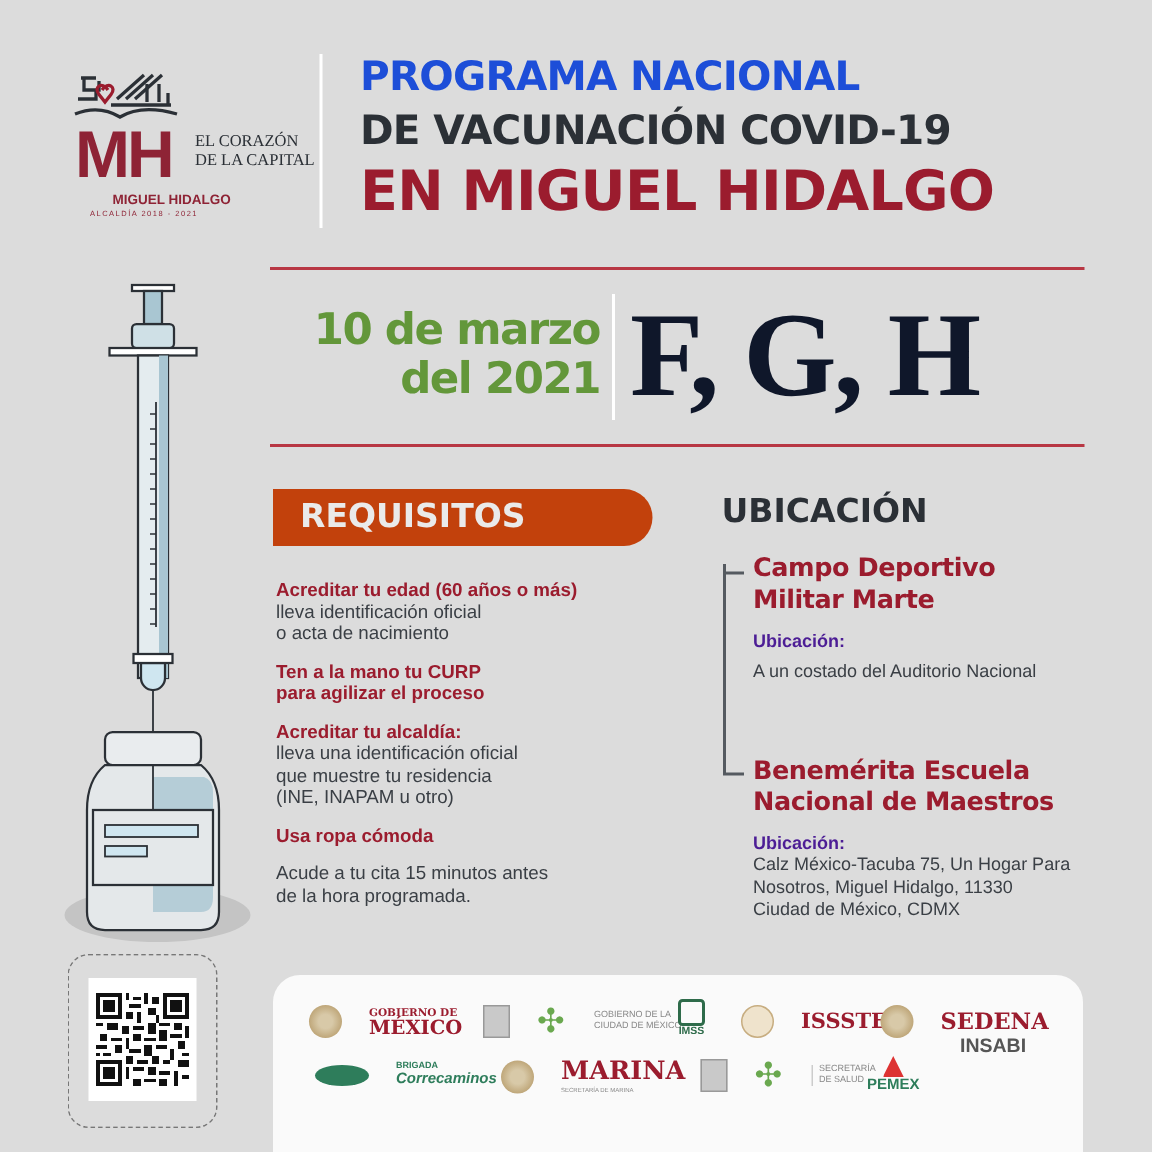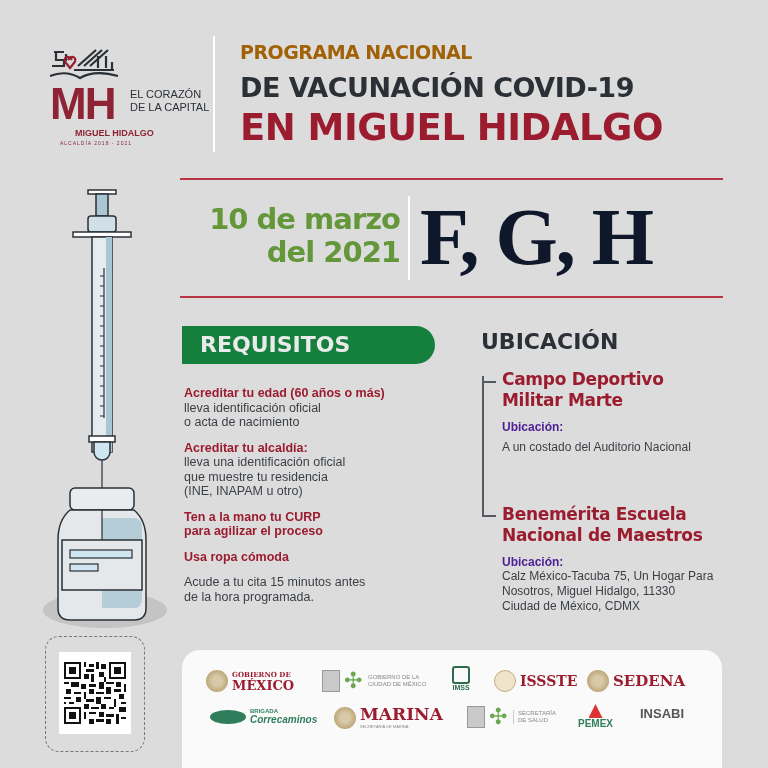--- a/index.html
+++ b/index.html
@@ -6,34 +6,34 @@
   html, body { width: 768px; height: 768px; overflow: hidden; }
   body { background: #dcdcdc; font-family: "Liberation Sans", "DejaVu Sans", sans-serif; position: relative; color: #2b3036; }
   .abs { position: absolute; }
 
   
   .logo { left: 48px; top: 48px; width: 160px; height: 100px; }
   .logo-house { left: 0; top: 0; width: 72px; height: 40px; }
   .logo-mh { left: 2px; top: 34px; font-size: 44px; font-weight: 900; color: #8e2335; letter-spacing: -2px; line-height: 44px; font-family: "Liberation Sans", sans-serif; }
   .logo-mh-name { left: 3px; top: 80px; font-size: 9px; font-weight: 700; color: #8e2335; white-space: nowrap; padding-left: 24px; }
   .logo-mh-sub { left: 12px; top: 92px; font-size: 5px; color: #8e2335; letter-spacing: 1px; white-space: nowrap; }
-  .logo-tagline { left: 82px; top: 40px; font-size: 11px; line-height: 13px; color: #2b3036; width: 80px; }
+  .logo-tagline { left: 82px; top: 40px; font-size: 11px; line-height: 13px; color: #2b3036; width: 80px; font-family: Liberation Serif, serif; }
   .header-divider { left: 213px; top: 36px; width: 2px; height: 116px; background: #ffffff; }
 
   .title { left: 240px; top: 34px; width: 500px; font-weight: 900; line-height: 36px; font-family: "DejaVu Sans", sans-serif; }
-  .title .l1 { color: #a16207; font-size: 19px; letter-spacing: -0.5px; display: block; }
+  .title .l1 { color: #1d4ed8; font-size: 27px; letter-spacing: -0.5px; display: block; }
   .title .l2 { color: #2b3036; font-size: 27px; letter-spacing: -0.5px; display: block; }
   .title .l3 { color: #9b1c2e; font-size: 37px; letter-spacing: -0.5px; display: block; line-height: 44px; }
 
   .red-rule { left: 180px; width: 543px; height: 2px; background: #b83744; }
   .date { left: 178px; top: 203px; width: 222px; text-align: right; color: #63973a; font-weight: 900; font-size: 29px; line-height: 33px; font-family: "DejaVu Sans", sans-serif; letter-spacing: -1px; }
   .date-divider { left: 408px; top: 196px; width: 2px; height: 84px; background: #ffffff; }
   .letters { left: 420px; top: 193px; color: #0f172a; font-weight: 900; font-size: 80px; line-height: 88px; font-family: Liberation Serif, serif; letter-spacing: -2px; white-space: nowrap; }
 
-  .req-pill { left: 182px; top: 326px; width: 253px; height: 38px; background: #15803d; border-radius: 0 19px 19px 0; }
+  .req-pill { left: 182px; top: 326px; width: 253px; height: 38px; background: #c2410c; border-radius: 0 19px 19px 0; }
   .req-pill span { position: absolute; left: 18px; top: 6px; color: #eaeaea; font-weight: 900; font-size: 22px; font-family: "DejaVu Sans", sans-serif; letter-spacing: 0px; }
 
   .req-list { left: 184px; top: 386px; width: 250px; font-size: 12.5px; line-height: 14.5px; }
   .req-item { margin-bottom: 11px; }
   .req-item .t { color: #9b1c2e; font-weight: 700; display: block; white-space: pre-line; }
   .req-item .d { color: #3a3f45; display: block; white-space: pre-line; }
   .req-note { color: #3a3f45; white-space: pre-line; margin-top: 6px; }
 
   .ubi-title { left: 481px; top: 329px; font-weight: 900; font-size: 22px; font-family: "DejaVu Sans", sans-serif; color: #2b3036; }
   .ubi-line-v { left: 482px; top: 376px; width: 1.5px; height: 140px; background: #555a60; }
@@ -46,21 +46,21 @@
 
   
   .illus { left: 30px; top: 180px; width: 150px; height: 450px; }
 
   
   .qr-frame { left: 45px; top: 636px; width: 100px; height: 116px; border: 1.5px dashed #777; border-radius: 14px; }
   .qr { left: 59px; top: 652px; width: 72px; height: 82px; background: #fff; padding: 5px; }
 
   
   .logo-panel { left: 182px; top: 650px; width: 540px; height: 130px; background: #fafafa; border-radius: 18px 18px 0 0; }
-  .lg { position: absolute; display: flex; align-items: center; gap: 4px; }
+  .lg { position: absolute; display: flex; align-items: center; gap: 18px; }
   .seal { width: 22px; height: 22px; border-radius: 50%; background: radial-gradient(circle, #d8c9a8 30%, #bfa77a 70%); flex: none; }
   .lg .big { font-family: "DejaVu Serif", serif; font-weight: 700; color: #9b1c2e; }
   .lg .small { font-size: 6px; color: #888; line-height: 7px; }
   .source { position: absolute; left: 0; width: 100%; top: 90px; text-align: center; font-size: 9px; font-weight: 700; color: #222; }
 </style>
 </head>
 <body>
 
 <div class="abs logo">
   <svg class="abs logo-house" viewBox="0 0 72 40">
@@ -139,28 +139,28 @@
 <div class="abs req-pill">
   <span>REQUISITOS</span>
 </div>
 <div class="abs req-list">
   <div class="req-item">
     <span class="t">Acreditar tu edad (60 años o más)</span>
     <span class="d">lleva identificación oficial
 o acta de nacimiento</span>
   </div>
   <div class="req-item">
+    <span class="t">Ten a la mano tu CURP
+para agilizar el proceso</span>
+  </div>
+  <div class="req-item">
     <span class="t">Acreditar tu alcaldía:</span>
     <span class="d">lleva una identificación oficial
 que muestre tu residencia
 (INE, INAPAM u otro)</span>
-  </div>
-  <div class="req-item">
-    <span class="t">Ten a la mano tu CURP
-para agilizar el proceso</span>
   </div>
   <div class="req-item">
     <span class="t">Usa ropa cómoda</span>
   </div>
   <div class="req-note">Acude a tu cita 15 minutos antes
 de la hora programada.</div>
 </div>
 
 <div class="abs ubi-title">UBICACIÓN</div>
 <div class="abs ubi-line-v"></div>
@@ -246,17 +246,17 @@
   </div>
   <div class="lg" style="left:285px; top:56px;">
     <span style="width:18px;height:22px;background:#c9c9c9;border:1px solid #999;"></span>
     <span style="width:20px;height:20px;color:#6aa84f;font-size:22px;line-height:20px;font-weight:900;">✣</span>
     <div class="small" style="width:40px;border-left:1px solid #ccc;padding-left:4px;">SECRETARÍA DE SALUD</div>
   </div>
   <div class="lg" style="left:396px; top:54px; flex-direction:column; gap:0;">
     <span style="width:14px;height:14px;background:#d33;clip-path:polygon(50% 0,100% 100%,0 100%);"></span>
     <div style="font-size:10px;font-weight:900;color:#2e7d5b;">PEMEX</div>
   </div>
-  <div class="lg" style="left:458px; top:56px;">
+  <div class="lg" style="left:458px; top:39px;">
     <div style="font-size:13px;font-weight:900;color:#555;">INSABI</div>
   </div>
 
 </div>
 
 </body></html>

